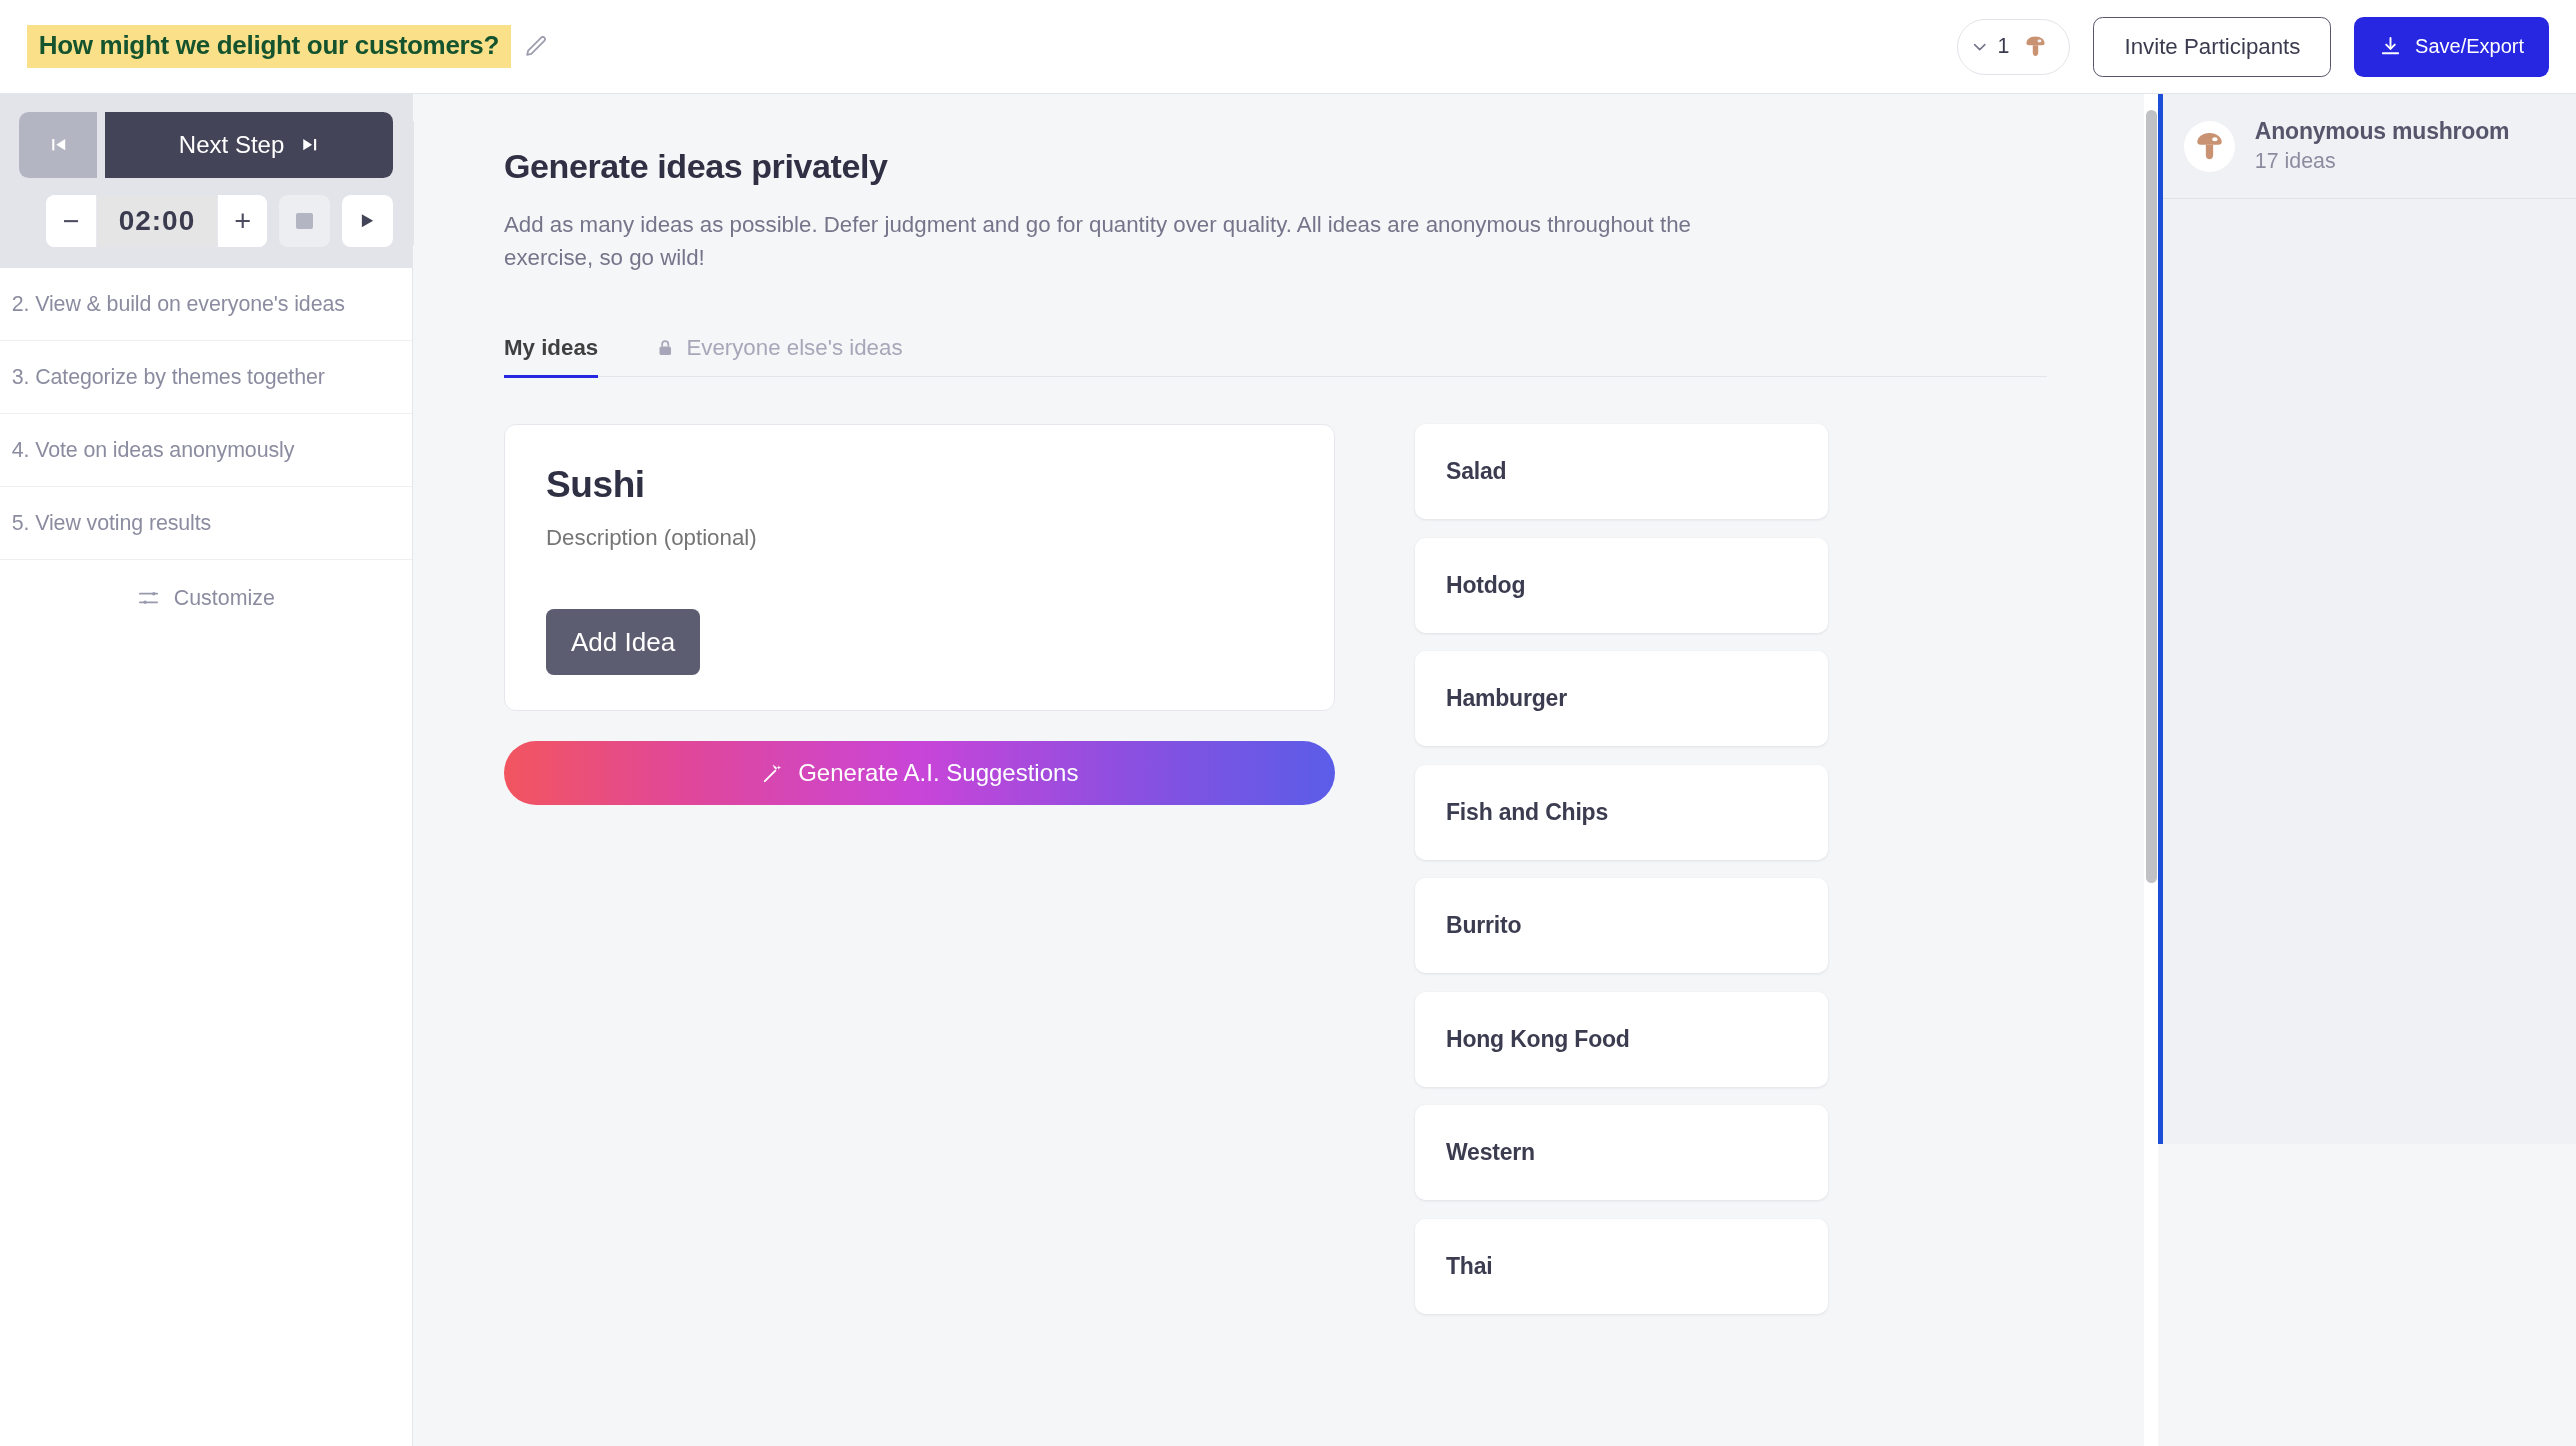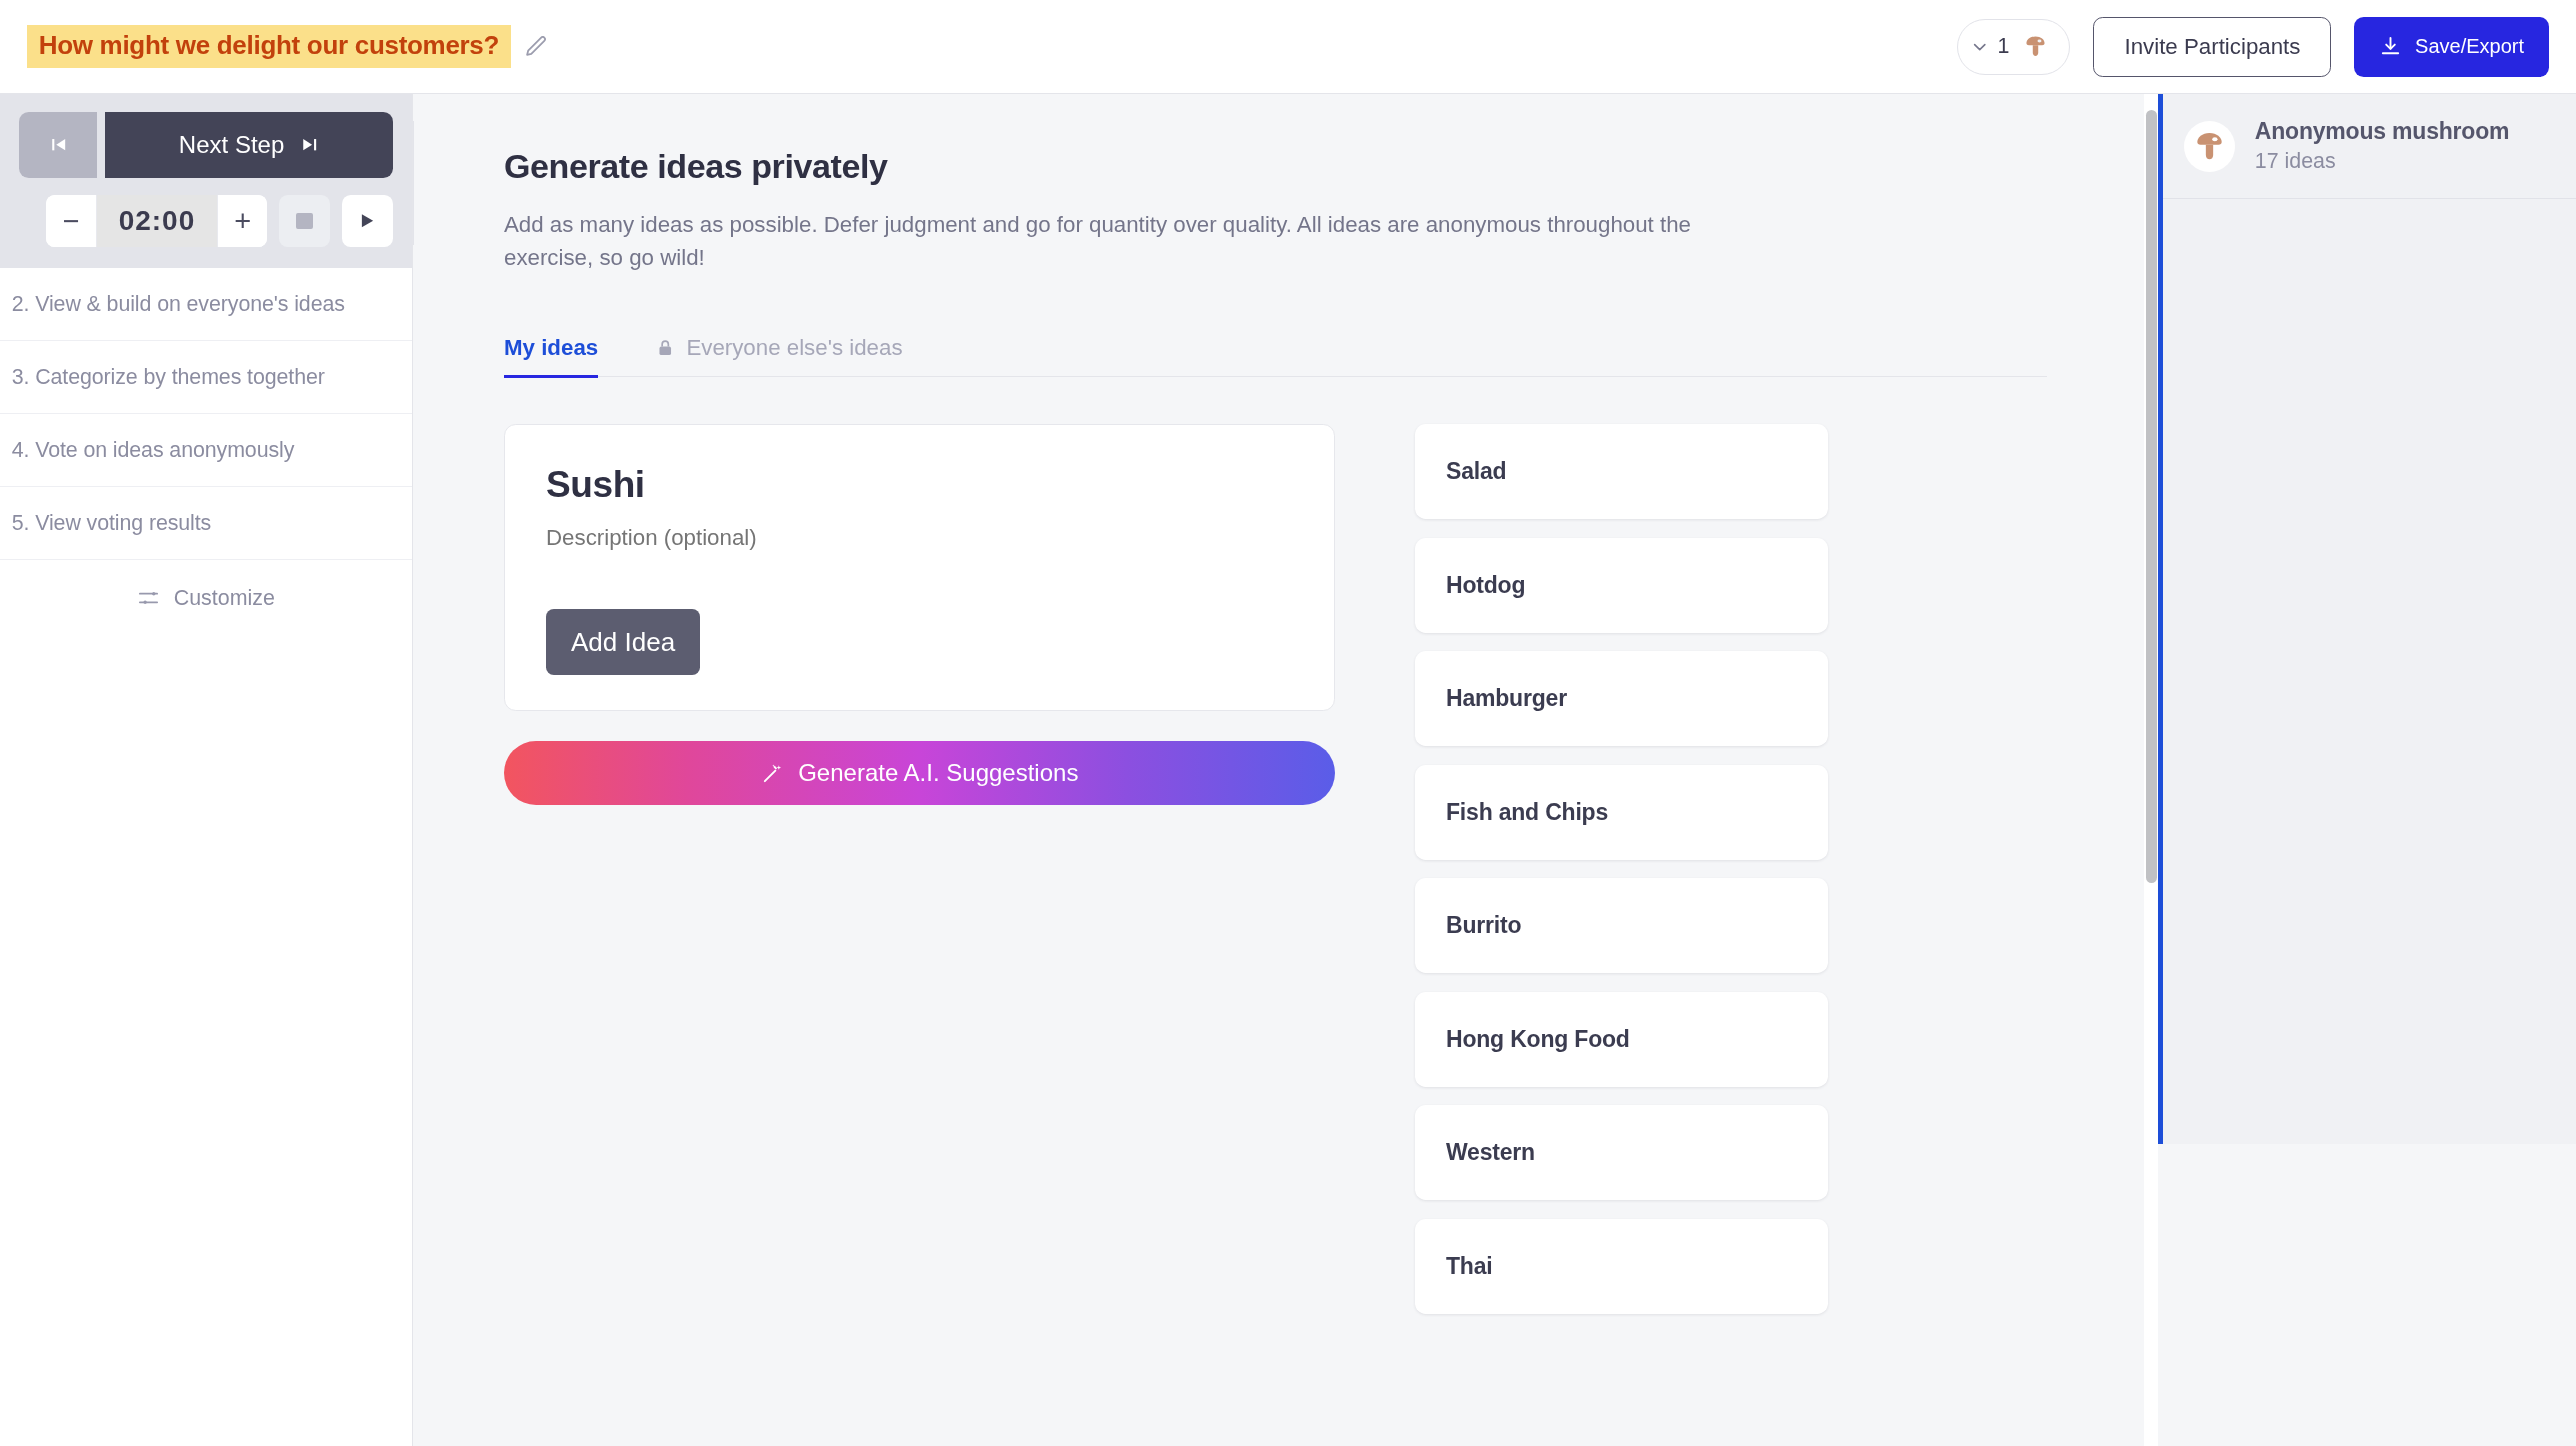--- a/index.html
+++ b/index.html
@@ -20,21 +20,21 @@
     position: absolute; top: 0; left: 0;
     width: 2576px; height: 94px;
     background: #ffffff;
     border-bottom: 1px solid #e4e5ea;
     display: flex; align-items: center;
     padding: 0 27px 0 27px;
   }
   .title-wrap { display: flex; align-items: center; gap: 13.6px; }
   .title-highlight {
     background: #fbe08a;
-    color: #c2410c;
+    color: #14532d;
     font-size: 26px;
     font-weight: 700;
     letter-spacing: -0.3px;
     padding: 5.8px 11.7px 7.8px 11.7px;
     line-height: 1.15;
     white-space: nowrap;
   }
   .pencil-icon { width: 25px; height: 25px; display:block; opacity: .85; }
   .header-right {
     margin-left: auto;
@@ -235,21 +235,21 @@
     display: flex; align-items: flex-end; gap: 58px;
     border-bottom: 1.9px solid #e4e5ea;
   }
   .tab {
     padding-bottom: 15.5px;
     font-size: 22.3px;
     cursor: pointer;
     display: flex; align-items: center; gap: 11.7px;
     position: relative;
   }
-  .tab.active { color: #1d4ed8; font-weight: 700; }
+  .tab.active { color: #404040; font-weight: 700; }
   .tab.active::after {
     content: ""; position: absolute;
     left: 0; right: 0; bottom: -1.9px; height: 2.9px;
     background: #2726e0;
   }
   .tab.inactive { color: #a6a7b8; }
   .lock-icon { width: 18.5px; height: 21.4px; display:block; }
 
   .columns {
     margin-top: 47px;

